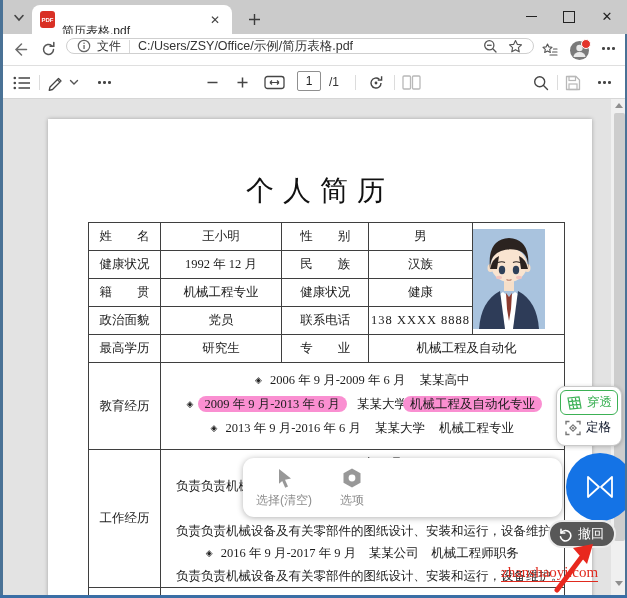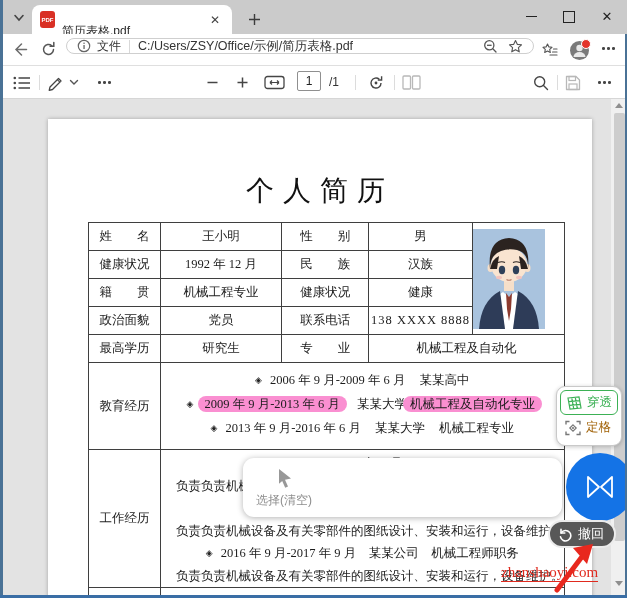--- a/index.html
+++ b/index.html
@@ -69,21 +69,21 @@
        box-shadow:0 1px 6px rgba(0,0,0,.30);display:flex;align-items:center;padding:10px 2px;box-sizing:border-box;gap:6px;z-index:6;}
   .anno-item{display:flex;flex-direction:column;align-items:center;justify-content:center;gap:2px;
        padding:3px 9px;border:2px solid transparent;border-radius:9px;}
   .anno-item.active{border-color:#3cb155;}
   .anno-label{font-size:12px;color:#8d8d8d;white-space:nowrap;}
   
   .side-panel{position:absolute;left:556px;top:386px;width:66px;height:60px;background:#fff;border:1px solid #c9c9c9;
        border-radius:9px;box-shadow:0 1px 4px rgba(0,0,0,.22);box-sizing:border-box;padding:3px;z-index:6;}
   .side-row{height:25px;display:flex;align-items:center;gap:5px;padding:0 4px;border:1.5px solid transparent;border-radius:6px;box-sizing:border-box;}
   .side-row.active{border-color:#3cb155;}
-  .side-label{font-size:12.5px;color:#a16207;}
+  .side-label{font-size:12.5px;color:#0f172a;}
   .side-row.active .side-label{color:#3cb155;}
   .blue-fab{position:absolute;left:566px;top:453px;width:68px;height:68px;border-radius:50%;background:#1473e6;
        display:flex;align-items:center;justify-content:center;z-index:7;}
   .undo-btn{position:absolute;left:548px;top:520px;height:28px;padding:0 10px 0 7px;background:#585858;border:2px solid #ececec;
        border-radius:16px;display:flex;align-items:center;gap:5px;color:#fff;font-size:13px;box-sizing:border-box;z-index:7;}
   
   .watermark{position:absolute;left:501px;top:564px;font-family:"Liberation Serif",serif;font-size:15px;color:#e02a1e;
        border-bottom:1.5px solid #e02a1e;z-index:8;white-space:nowrap;}
   .red-arrow{position:absolute;left:545px;top:536px;z-index:8;}
   
@@ -365,20 +365,27 @@
   </div>
 </div>
 
 <div class="anno">
   <div class="anno-item">
     <svg width="24" height="24" viewBox="0 0 24 24">
         <path d="M7,3 L19,12.5 L13,13.8 L16,20.5 L13.2,21.7 L10.2,15 L7,17.8 Z" fill="#989898"></path>
       </svg>
     <span class="anno-label">选择(清空)</span>
   </div>
+  <div class="anno-item">
+    <svg width="24" height="24" viewBox="0 0 24 24">
+        <path d="M12,2.5 L20.5,7.2 V16.8 L12,21.5 L3.5,16.8 V7.2 Z" fill="#989898"></path>
+        <circle cx="12" cy="12" r="3.4" fill="#fff"></circle>
+      </svg>
+    <span class="anno-label">选项</span>
+  </div>
 </div>
 
 <div class="side-panel">
   <div class="side-row active">
     <svg width="17" height="14" viewBox="0 0 17 14">
         <path d="M3,2 L14,1 L16,12 L5,13 Z M3,2 L5,13 M6.7,1.7 L8.7,12.7 M10.3,1.4 L12.3,12.4 M3.6,5.7 L15,4.7 M4.3,9.4 L15.6,8.4" stroke="#3cb155" stroke-width="1.2" fill="none"></path>
       </svg>
     <span class="side-label">穿透</span>
   </div>
   <div class="side-row">

